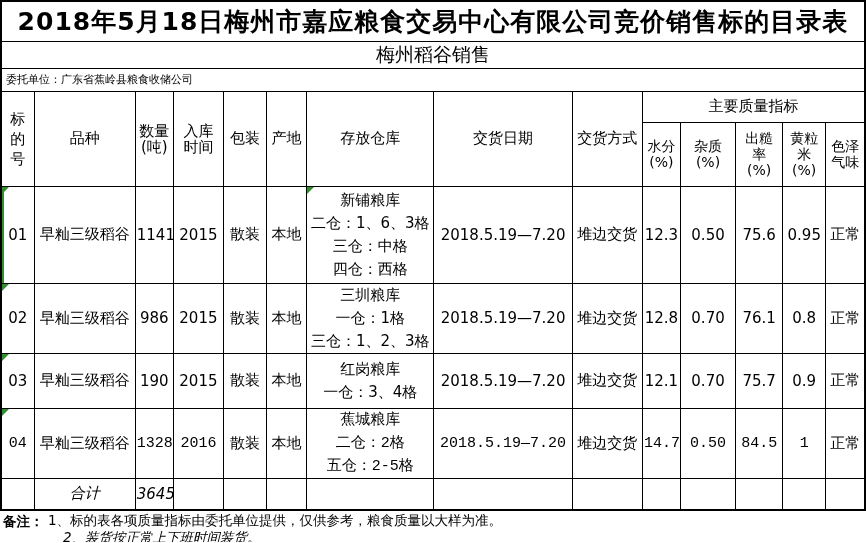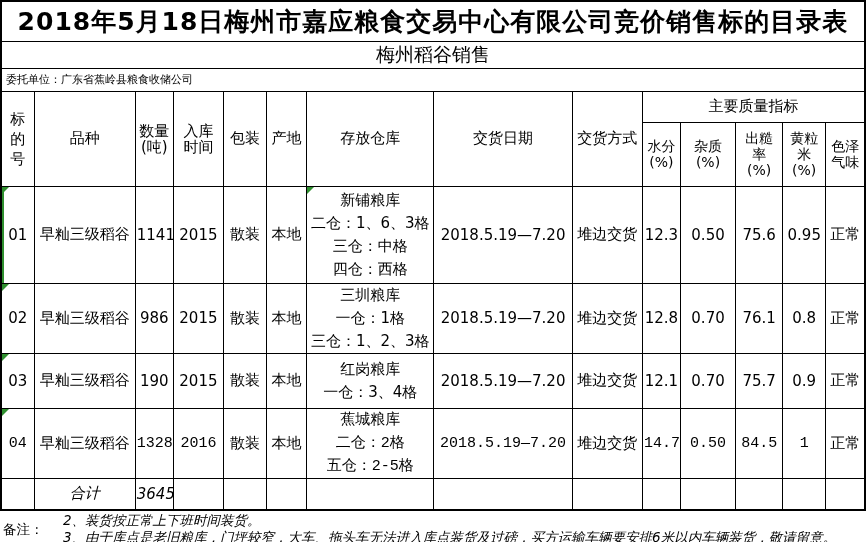--- a/index.html
+++ b/index.html
@@ -84,22 +84,22 @@
     width: 866px;
     height: 51px;
     font-size: 13.5px;
     line-height: 17px;
     padding-top: 1px;
     position: relative;
   }
   .notes .note-line { white-space: nowrap; }
   .notes .label {
     position: absolute;
-    left: 3px; top: 10px;
-    font-weight: normal;
+    left: 3px; top: 2px;
+    font-weight: bold;
   }
   .notes .item1 { padding-left: 48px; }
   .notes .item2, .notes .item3 { padding-left: 63px; font-style: italic; }
 </style>
 </head>
 <body>
 
 <div class="sheet">
 
   <table class="main">
@@ -252,17 +252,18 @@
       <td></td>
       <td></td>
       <td></td>
       <td></td>
     </tr>
   </tbody>
     </table>
 
   <div class="notes">
     <span class="label">备注：</span>
+    <div class="note-line item1">1、标的表各项质量指标由委托单位提供，仅供参考，粮食质量以大样为准。</div>
     <div class="note-line item2">2、装货按正常上下班时间装货。</div>
     <div class="note-line item3">3、由于库点是老旧粮库，门坪较窄，大车、拖头车无法进入库点装货及过磅，买方运输车辆要安排6米以内车辆装货，敬请留意。</div>
   </div>
 
 </div>
 
 </body></html>

